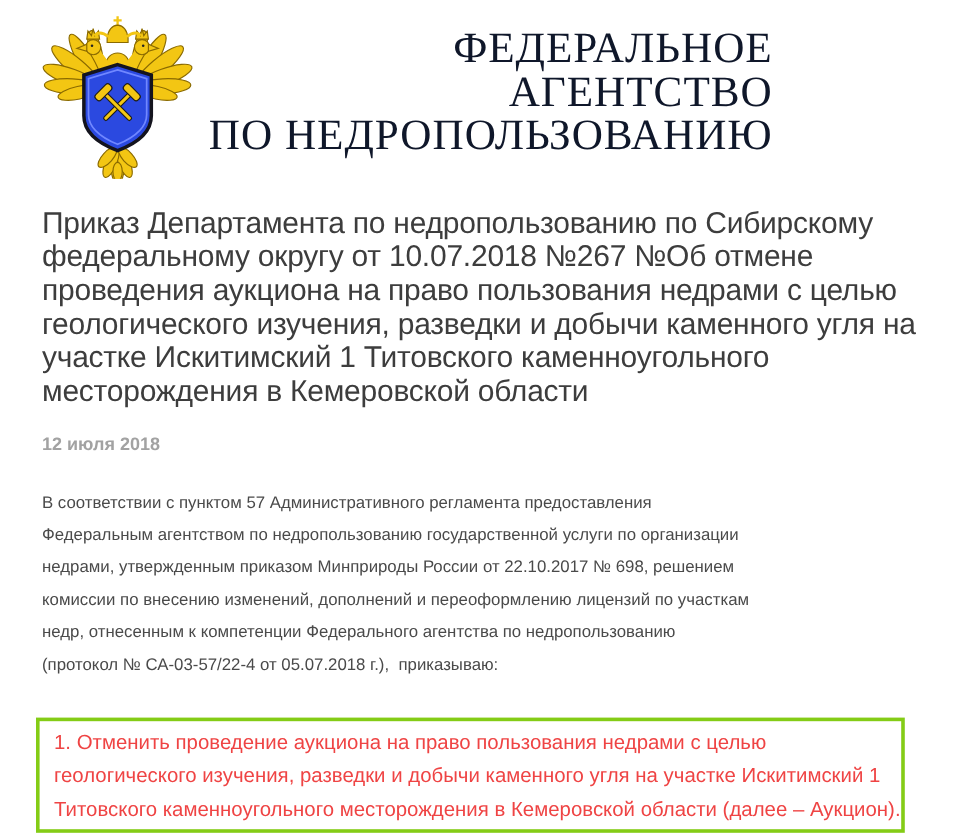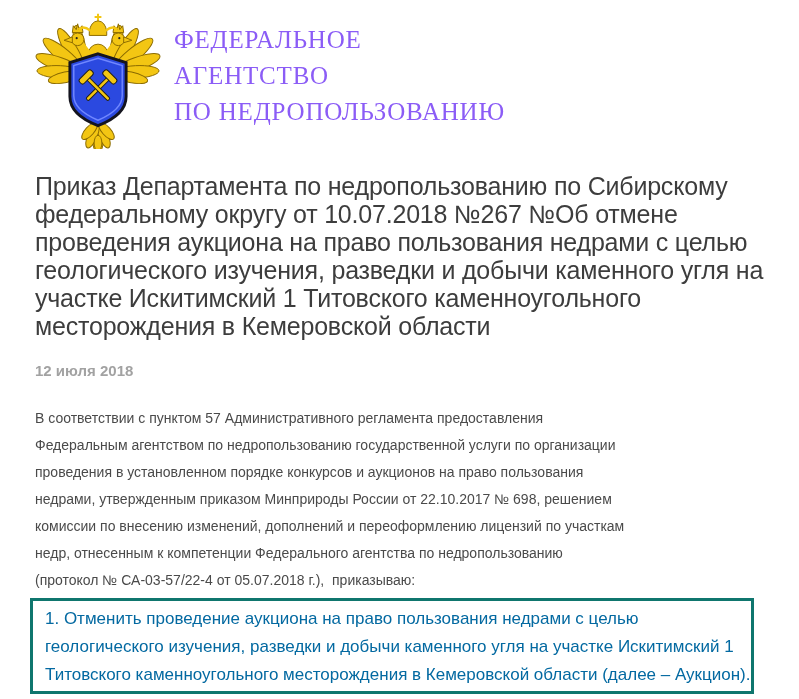--- a/index.html
+++ b/index.html
@@ -26,25 +26,26 @@
     align-items: flex-start;
     text-decoration: none;
     color: inherit;
     cursor: pointer;
   }
   .emblem-wrap { width: 126px; height: 136px; flex: 0 0 auto; }
   .agency-name {
     margin-left: 13px;
     padding-top: 9px;
     font-family: "Liberation Serif", serif;
-    font-size: 25px;
+    font-size: 36px;
     line-height: 36px;
     letter-spacing: 0.8px;
-    color: #8b5cf6;
+    color: #0f172a;
     white-space: nowrap;
+    text-align: right;
   }
   
   .article-title {
     position: absolute;
     left: 35px;
     top: 172px;
     margin: 0;
     font-size: 25px;
     line-height: 28px;
     font-weight: 400;
@@ -72,26 +73,26 @@
     color: #4a4a4a;
     width: 745px;
   }
   .article-body .line { white-space: nowrap; }
   .highlight-box {
     position: absolute;
     left: 30px;
     top: 598px;
     width: 724px;
     box-sizing: border-box;
-    border: 3px solid #0f766e;
+    border: 3px solid #84cc16;
     padding: 4px 12px 2px;
     font-size: 17px;
     line-height: 28px;
     font-stretch: condensed;
-    color: #0369a1;
+    color: #ef4444;
     background: #ffffff;
   }
   .highlight-box .line { white-space: nowrap; }
 </style>
 </head>
 <body>
 
 <div class="page">
 
   <div class="site-header">
@@ -180,21 +181,20 @@
     <div class="line">геологического изучения, разведки и добычи каменного угля на</div>
     <div class="line">участке Искитимский 1 Титовского каменноугольного</div>
     <div class="line">месторождения в Кемеровской области</div>
   </h1>
 
   <div class="publish-date">12 июля 2018</div>
 
   <div class="article-body">
     <div class="line">В соответствии с пунктом 57 Административного регламента предоставления</div>
     <div class="line">Федеральным агентством по недропользованию государственной услуги по организации</div>
-    <div class="line">проведения в установленном порядке конкурсов и аукционов на право пользования</div>
     <div class="line">недрами, утвержденным приказом Минприроды России от 22.10.2017 № 698, решением</div>
     <div class="line">комиссии по внесению изменений, дополнений и переоформлению лицензий по участкам</div>
     <div class="line">недр, отнесенным к компетенции Федерального агентства по недропользованию</div>
     <div class="line">(протокол № СА-03-57/22-4 от 05.07.2018 г.), &nbsp;приказываю:</div>
   </div>
 
   <div class="highlight-box">
     <div class="line">1. Отменить проведение аукциона на право пользования недрами с целью</div>
     <div class="line">геологического изучения, разведки и добычи каменного угля на участке Искитимский 1</div>
     <div class="line">Титовского каменноугольного месторождения в Кемеровской области (далее – Аукцион).</div>

